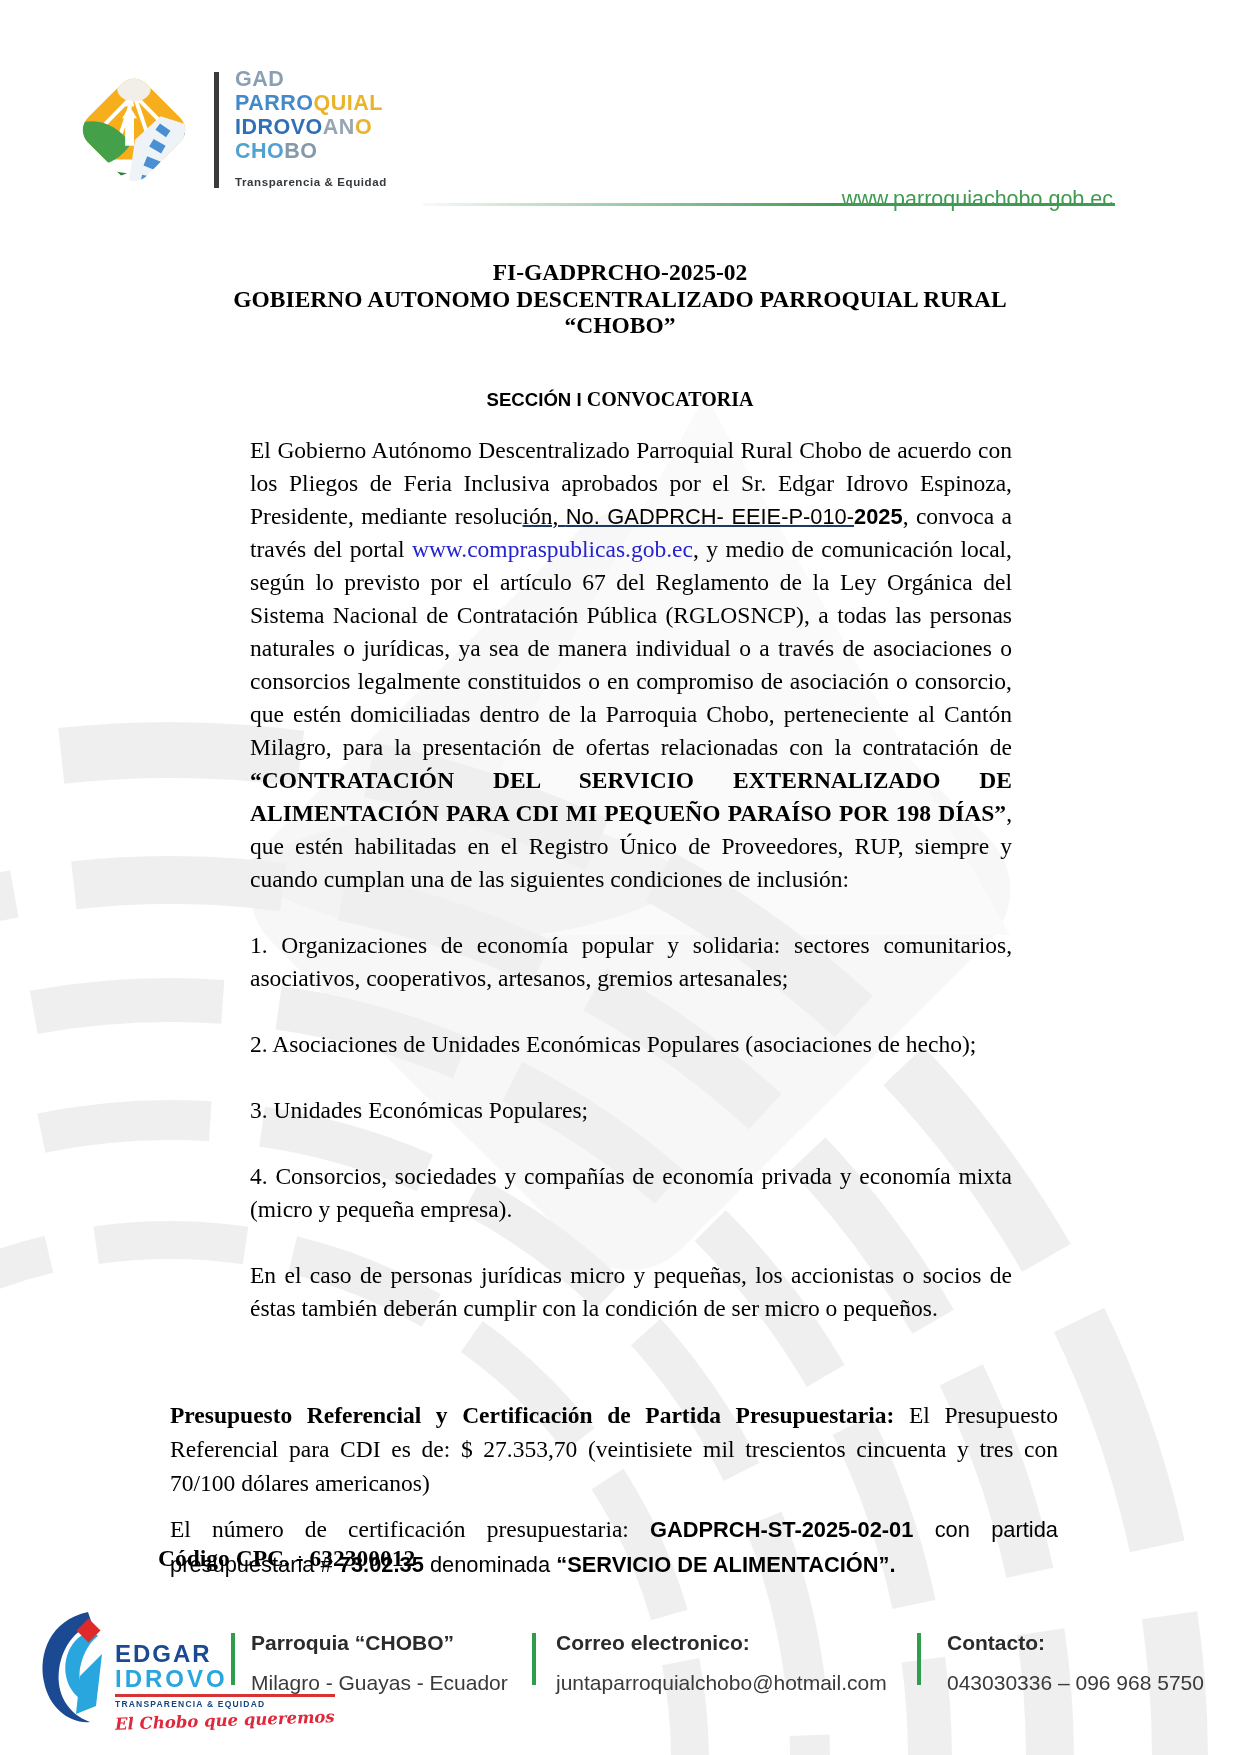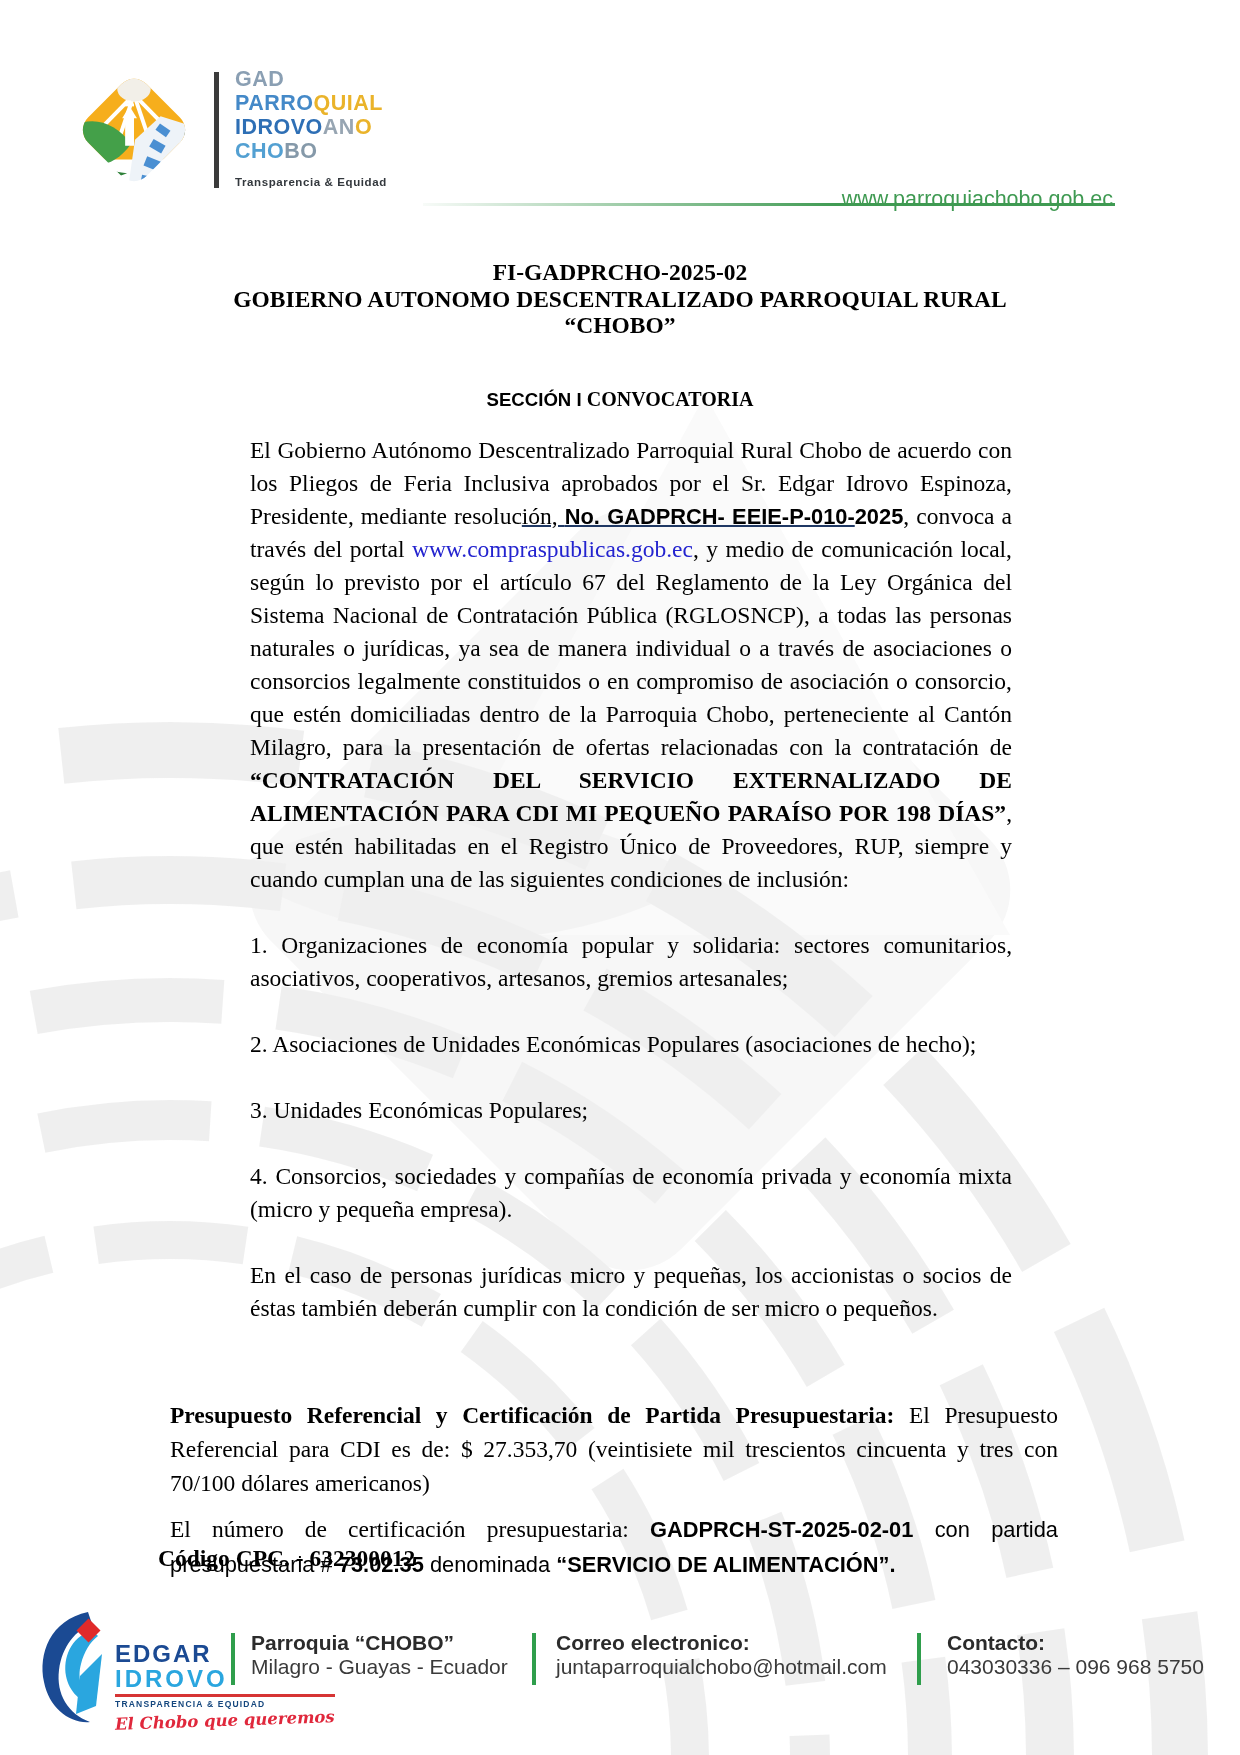--- a/index.html
+++ b/index.html
@@ -33,38 +33,38 @@
   .budget{position:absolute;top:1386px;left:158px;width:912px;font-size:23.5px;
           line-height:34px;text-align:justify;}
   .budget p{margin:12px;}
   .cpc{position:absolute;top:1545px;left:158px;font-size:23.5px;font-weight:bold;}
 
   
   .seg-s{}
   .seg-su{text-decoration:underline;text-decoration-color:#1f3864;text-decoration-thickness:2px;}
   .seg-bserif{font-weight:bold;}
   .seg-bsans{font-family:"Liberation Sans","DejaVu Sans",sans-serif;font-weight:bold;font-size:.93em;}
-  .seg-bsansu{font-family:"Liberation Sans","DejaVu Sans",sans-serif;font-weight:bold;font-size:.93em;
+  .seg-bsansu{font-family:"Liberation Sans","DejaVu Sans",sans-serif;font-weight:normal;font-size:.93em;
               text-decoration:underline;text-decoration-color:#1f3864;text-decoration-thickness:2px;}
   .seg-sans{font-family:"Liberation Sans","DejaVu Sans",sans-serif;font-size:.93em;}
   .seg-link{color:#2323cf;cursor:pointer;}
 
   
   .edgar{position:absolute;left:36px;top:1610px;display:flex;gap:9px;align-items:flex-end;}
   .edgar-text{font-family:"Liberation Sans","DejaVu Sans",sans-serif;}
   .edgar-n1{font-size:24px;font-weight:bold;color:#1b4a93;letter-spacing:2px;line-height:25px;}
   .edgar-n2{font-size:24px;font-weight:bold;color:#2aa6df;letter-spacing:3px;line-height:25px;}
   .edgar-tag{margin-top:3px;border-top:3px solid #d63434;padding-top:2px;font-size:8.5px;
              font-weight:bold;color:#15477e;letter-spacing:1.2px;}
   .edgar-script{margin-top:2px;font-family:"DejaVu Serif",serif;font-style:italic;font-weight:bold;
                 color:#e0283c;font-size:16.5px;white-space:nowrap;transform:rotate(-2deg);}
   .fdiv{position:absolute;width:4px;height:52px;background:#2f9e4c;top:1633px;}
   .fcol{position:absolute;top:1631px;font-family:"Liberation Sans","DejaVu Sans",sans-serif;font-size:21px;}
   .fcol .lab{font-weight:bold;color:#2b2b2b;}
-  .fcol .val{margin-top:0;color:#3a3a3a;}
+  .fcol .val{margin-top:16px;color:#3a3a3a;}
 </style>
 </head>
 <body>
 
 <div class="page">
 
   <svg class="wm" width="1240" height="1755" viewBox="0 0 1240 1755">
     <g opacity="0.6">
       <rect x="340" y="600" width="580" height="580" rx="72" transform="rotate(45 630 890)" fill="#f2f2f2"></rect>
       <polygon points="705,395 1010,935 410,935" fill="#f7f7f7"></polygon>

